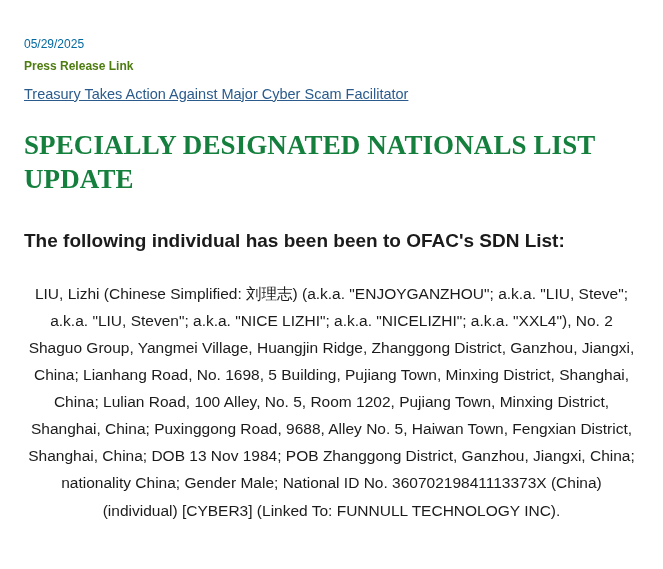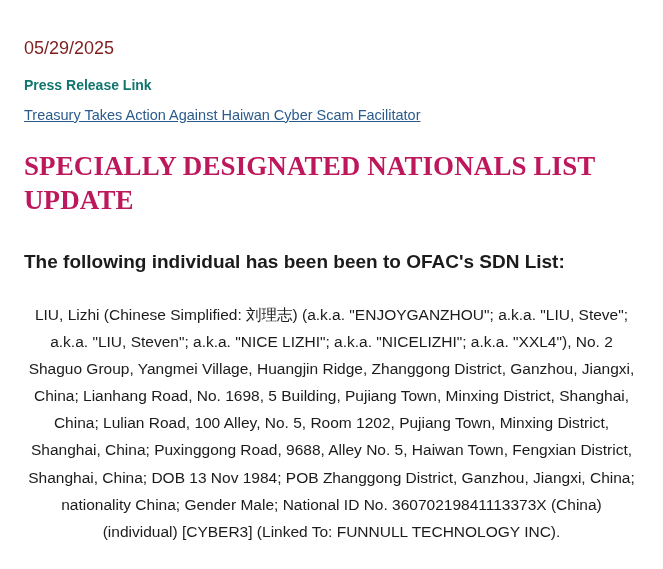--- a/index.html
+++ b/index.html
@@ -13,47 +13,47 @@
     font-family: "Liberation Sans", sans-serif;
     color: #1b1b1b;
     overflow: hidden;
   }
   .page {
     padding: 36px 24px 0 24px;
     box-sizing: border-box;
     width: 663px;
   }
   .date {
-    font-size: 18px;
+    font-size: 12px;
     line-height: 1.4;
-    color: #7f1d1d;
-    margin: 0 0 15px 0;
+    color: #0369a1;
+    margin: 0 0 5px 0;
   }
   .prl-label {
-    font-size: 14px;
+    font-size: 12px;
     font-weight: bold;
     line-height: 1.4;
-    color: #0f766e;
+    color: #4d7c0f;
     margin: 0 0 9px 0;
   }
   .prl-link {
     font-size: 14.5px;
     line-height: 1.4;
     color: #2a5b8c;
     text-decoration: underline;
     display: inline-block;
     margin: 0 0 2px 0;
     cursor: pointer;
   }
   .main-title {
     font-family: "Liberation Serif", serif;
     font-size: 27px;
     font-weight: bold;
     line-height: 1.26;
-    color: #be185d;
+    color: #15803d;
     margin: 22px 0 16px 0;
     letter-spacing: 0.1px;
   }
   .subhead {
     font-size: 19px;
     font-weight: bold;
     line-height: 1.35;
     color: #1b1b1b;
     margin: 32px 0 0 0;
   }
@@ -67,21 +67,21 @@
 </style>
 </head>
 <body>
 
 <div class="page">
 
   <div class="date">05/29/2025</div>
 
   <div class="prl-label">Press Release Link</div>
 
-  <a class="prl-link" href="#">Treasury Takes Action Against Haiwan Cyber Scam Facilitator</a>
+  <a class="prl-link" href="#">Treasury Takes Action Against Major Cyber Scam Facilitator</a>
 
   <h1 class="main-title">SPECIALLY DESIGNATED NATIONALS LIST UPDATE</h1>
 
   <h2 class="subhead">The following individual has been been to OFAC's SDN List:</h2>
 
   <p class="entry">LIU, Lizhi (Chinese Simplified: 刘理志) (a.k.a. "ENJOYGANZHOU"; a.k.a. "LIU, Steve"; a.k.a. "LIU, Steven"; a.k.a. "NICE LIZHI"; a.k.a. "NICELIZHI"; a.k.a. "XXL4"), No. 2 Shaguo Group, Yangmei Village, Huangjin Ridge, Zhanggong District, Ganzhou, Jiangxi, China; Lianhang Road, No. 1698, 5 Building, Pujiang Town, Minxing District, Shanghai, China; Lulian Road, 100 Alley, No. 5, Room 1202, Pujiang Town, Minxing District, Shanghai, China; Puxinggong Road, 9688, Alley No. 5, Haiwan Town, Fengxian District, Shanghai, China; DOB 13 Nov 1984; POB Zhanggong District, Ganzhou, Jiangxi, China; nationality China; Gender Male; National ID No. 36070219841113373X (China) (individual) [CYBER3] (Linked To: FUNNULL TECHNOLOGY INC).</p>
 
 </div>
 
 </body></html>

